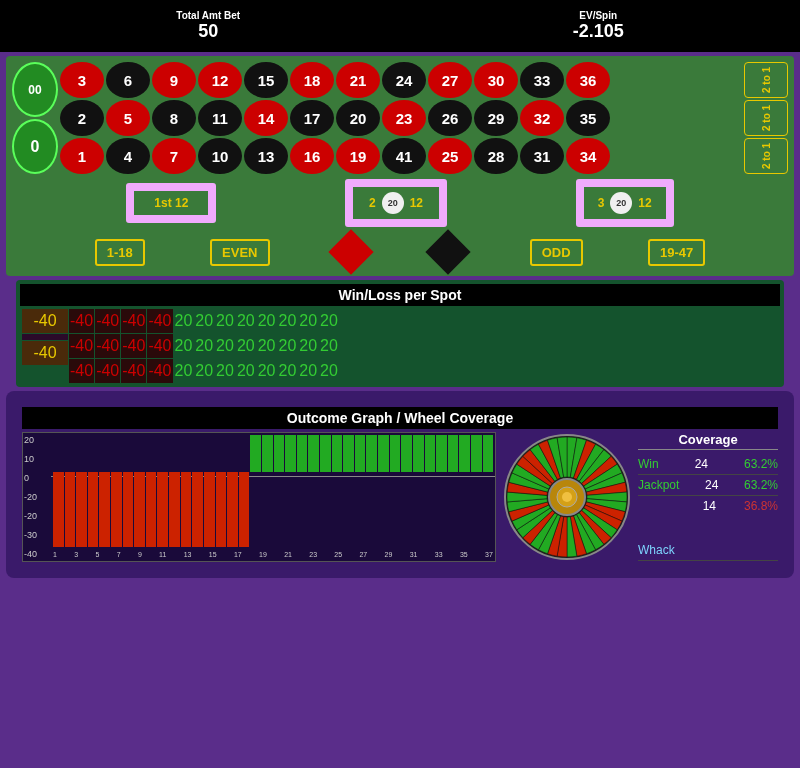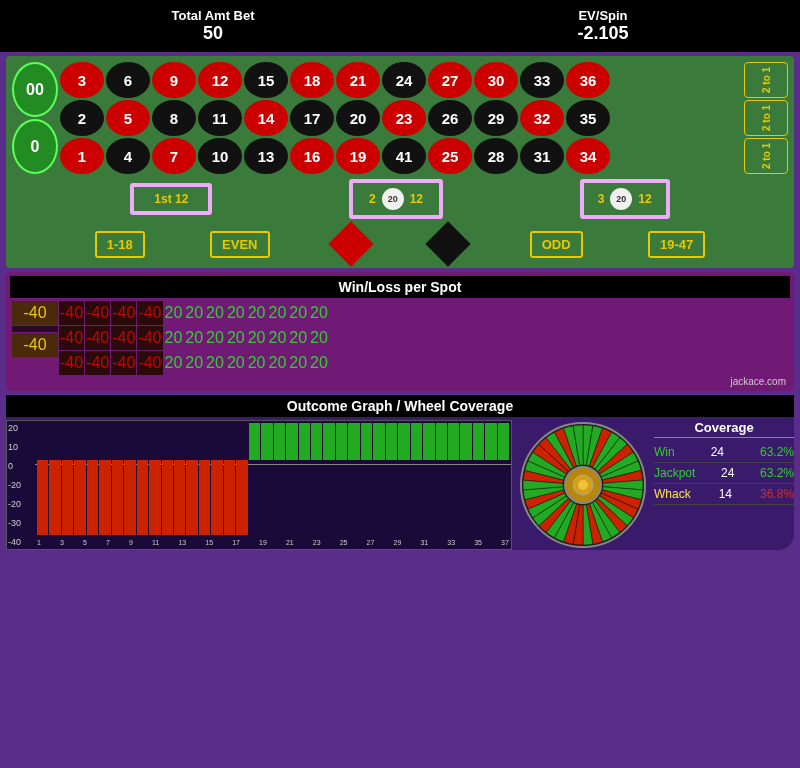--- a/index.html
+++ b/index.html
@@ -18,21 +18,21 @@
       display: flex;
       justify-content: space-around;
       align-items: center;
       padding: 6px 10px;
       height: 52px;
     }
     .header-col {
       text-align: center;
     }
     .header-label {
-      font-size: 13px;
+      font-size: 10px;
       font-weight: bold;
       color: #fff;
     }
     .header-value {
       font-size: 18px;
       font-weight: bold;
     }
     .header-value.white { color: #fff; }
     .header-value.red { color: #ffffff; }
 
@@ -115,21 +115,21 @@
       transform: rotate(45deg);
     }
     .diamond-black {
       width: 32px;
       height: 32px;
       background: #111;
       transform: rotate(45deg);
     }
 
     .dozen-box {
-      border: 4px solid #f0abfc;
+      border: 8px solid #f0abfc;
       color: #e8c800;
       font-weight: bold;
       font-size: 12px;
       padding: 3px 8px;
       border-radius: 3px;
       position: relative;
       display: flex;
       align-items: center;
       justify-content: center;
     }
@@ -151,22 +151,22 @@
     .dozens-row {
       display: flex;
       align-items: center;
       justify-content: space-around;
       padding: 3px 50px;
       margin-top: 2px;
     }
 
     
     #winloss-section {
-      background: #701a75;
-      margin: 4px 6px;
+      background: #14532d;
+      margin: 4px 16px;
       padding: 4px;
       border-radius: 4px;
     }
 
     .section-title {
       text-align: center;
       color: #fff;
       font-weight: bold;
       font-size: 14px;
       background: #000;
@@ -188,22 +188,22 @@
       font-size: 10px;
       color: #ccc;
       padding-right: 4px;
       margin-top: 1px;
     }
 
     
     #outcome-section {
       background: #3a1a6a;
       margin: 4px 6px;
-      padding: 0;
-      border-radius: 16px;
+      padding: 16px;
+      border-radius: 8px;
     }
 
     .outcome-inner {
       display: flex;
       gap: 6px;
       align-items: flex-start;
     }
 
     #bar-chart {
       flex: 1;
@@ -289,21 +289,21 @@
     .cov-row {
       display: flex;
       justify-content: space-between;
       padding: 3px 0;
       border-bottom: 1px solid #444;
     }
 
     .cov-label { font-weight: normal; }
     .cov-label.win { color: #33cc33; }
     .cov-label.jackpot { color: #33cc33; }
-    .cov-label.whack { color: #fde047; }
+    .cov-label.whack { color: #7dd3fc; margin-top: 44px; }
     .cov-val { color: #fff; }
     .cov-pct.win { color: #33cc33; }
     .cov-pct.jackpot { color: #33cc33; }
     .cov-pct.whack { color: #cc3333; }
   </style>
 </head>
 <body>
 
 <div id="header">
   <div class="header-col">
@@ -313,21 +313,21 @@
   <div class="header-col">
     <div class="header-label">EV/Spin</div>
     <div class="header-value red">-2.105</div>
   </div>
 </div>
 
 <div id="table-area">
   <div style="display:flex; gap:2px; align-items:stretch;">
 
     <div style="display:flex; flex-direction:column; gap:2px; justify-content:space-around;">
-      <div class="cell green cell-00" style="height:55px; font-size:16px;">00</div>
+      <div class="cell green cell-00" style="height:55px; font-size:12px;">00</div>
       <div class="cell green cell-0" style="height:55px; font-size:16px;">0</div>
     </div>
 
     <div style="flex:1; display:flex; flex-direction:column; gap:2px;">
 
       <div class="grid-row">
         <div class="cell red">3</div>
         <div class="cell black">6</div>
         <div class="cell red">9</div>
         <div class="cell red">12</div>
@@ -453,21 +453,20 @@
         <div class="wl-cell pos">20</div>
         <div class="wl-cell pos">20</div>
         <div class="wl-cell pos">20</div>
         <div class="wl-cell pos">20</div>
         <div class="wl-cell pos">20</div>
         <div class="wl-cell pos">20</div>
         <div class="wl-cell pos">20</div>
       </div>
     </div>
   </div>
-  <div class="jackace-credit">jackace.com</div>
 </div>
 
 <div id="outcome-section">
   <div class="section-title">Outcome Graph / Wheel Coverage</div>
   <div class="outcome-inner">
 
     <div id="bar-chart">
       <div class="chart-labels-y">
         <span>20</span>
         <span>10</span>

